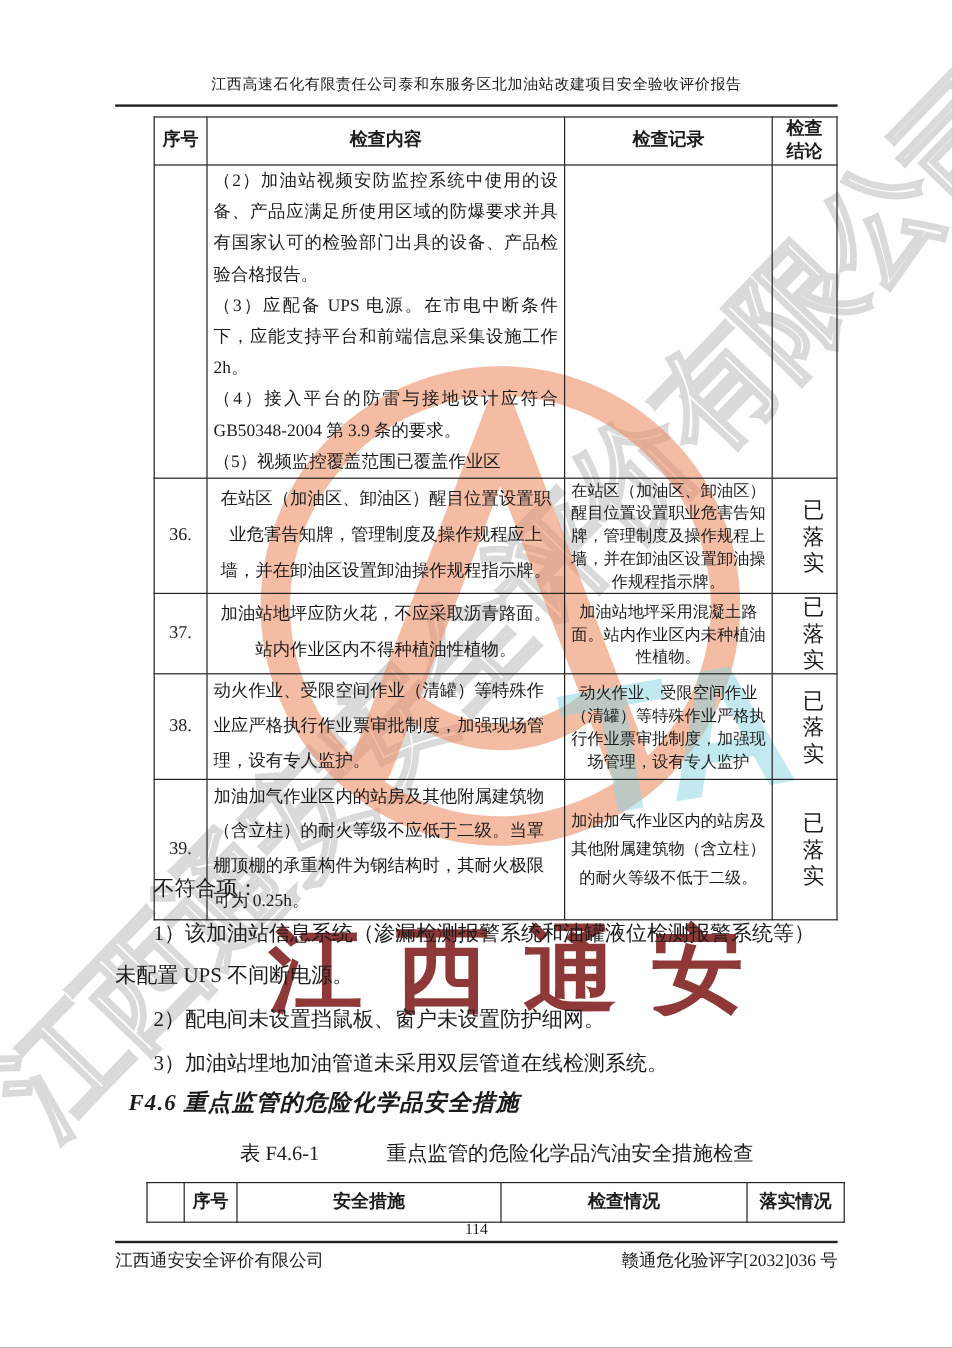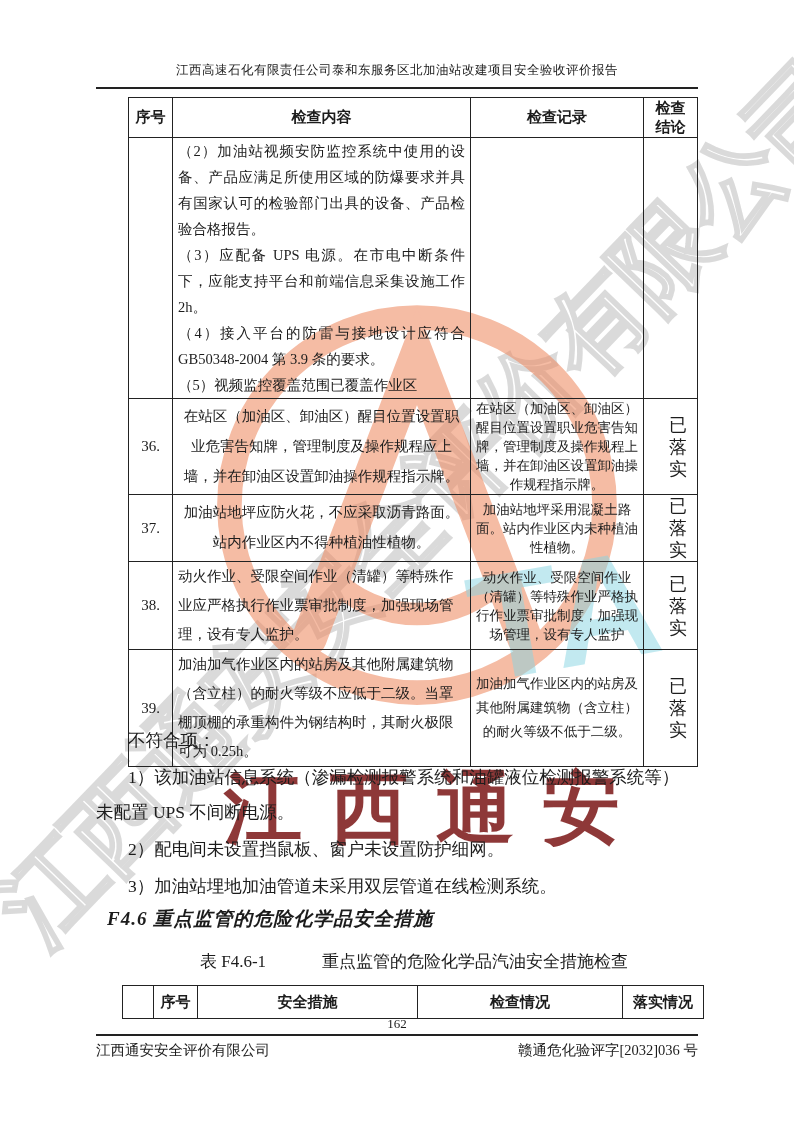--- a/index.html
+++ b/index.html
@@ -154,21 +154,21 @@
           <tr class="h33">
         <th></th>
         <th>序号</th>
         <th>安全措施</th>
         <th>检查情况</th>
         <th>落实情况</th>
       </tr>
     </tbody>
       </table>
 
-    <div class="pageno">162</div>
+    <div class="pageno">114</div>
     <div class="footer-rule"></div>
     <div class="footer">
       <span>江西通安安全评价有限公司</span>
       <span>赣通危化验评字[2032]036 号</span>
     </div>
 
   </div>
 </div>
 
 </body></html>

